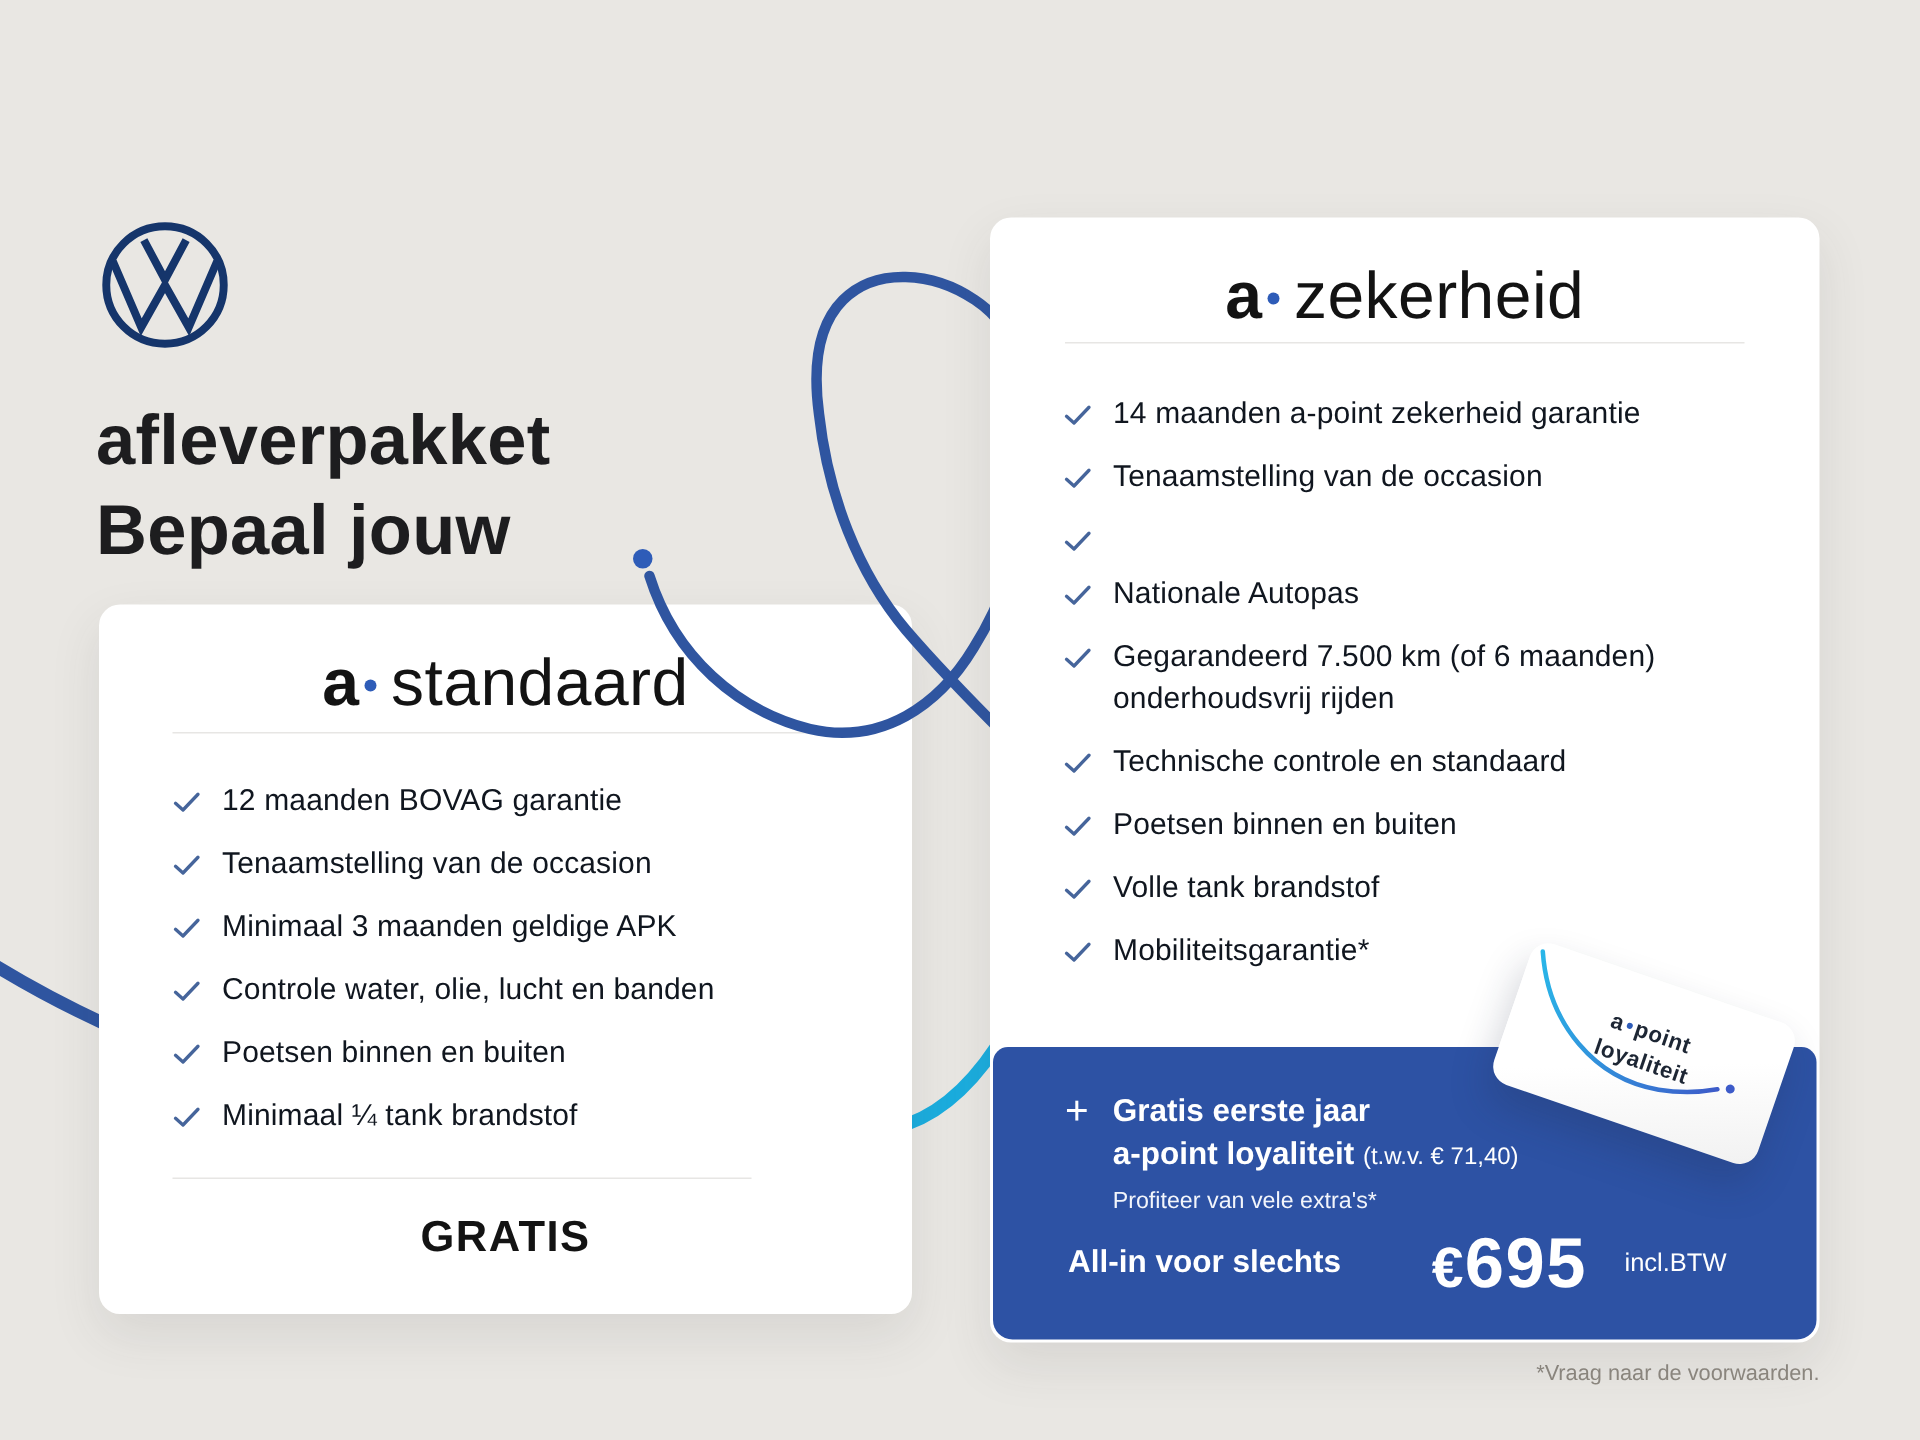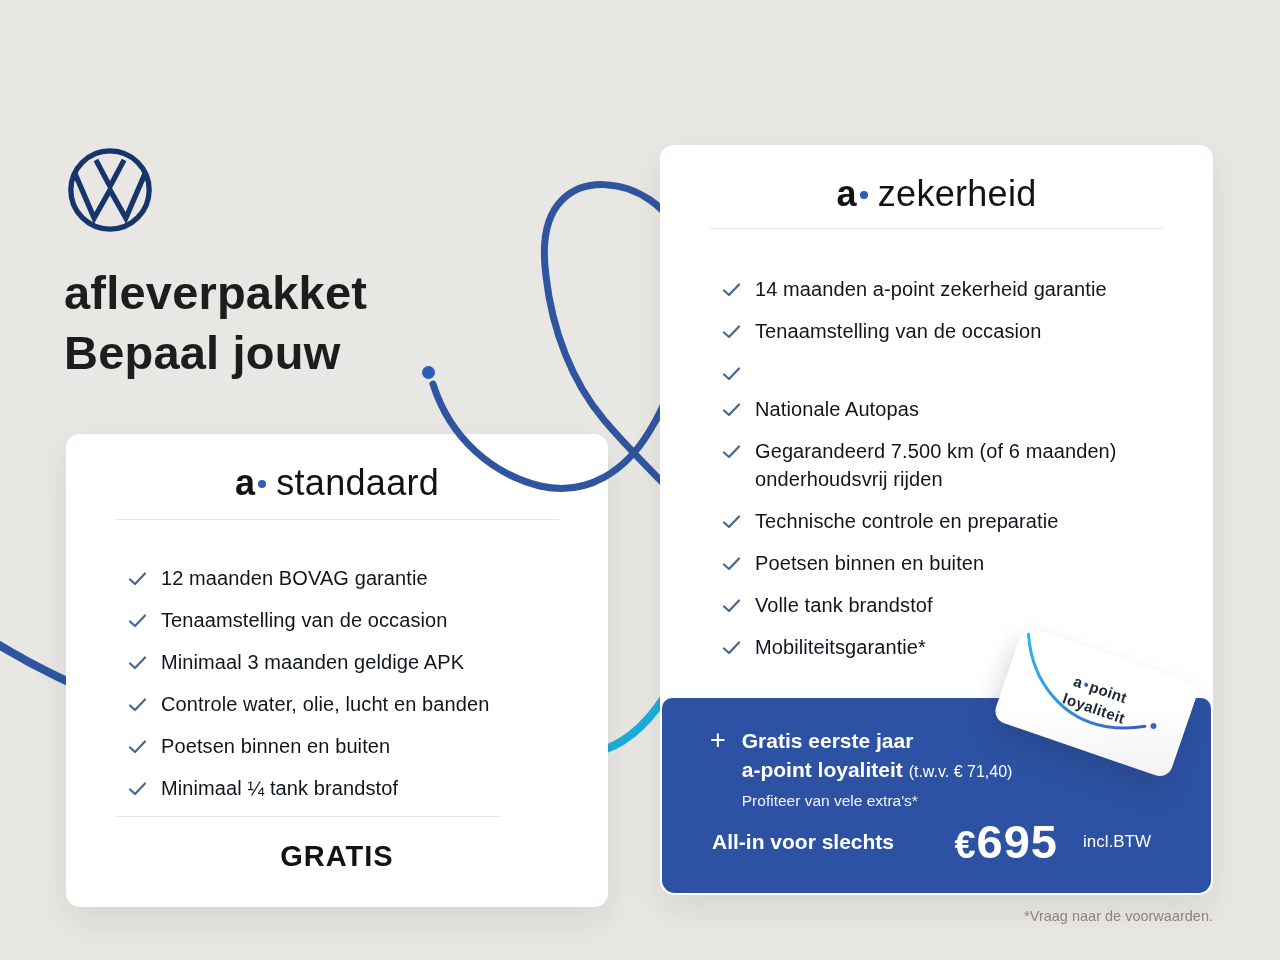--- a/index.html
+++ b/index.html
@@ -16,37 +16,37 @@
 
   
   .heading{position:absolute;left:64px;top:263px;z-index:2;color:#1d1d1f;
            font-size:47px;line-height:60px;font-weight:700;letter-spacing:.2px;}
   .heading-dot{position:absolute;left:422px;top:366px;width:13px;height:13px;border-radius:50%;
                background:#2e5cb8;z-index:2;}
 
   
   .card{position:absolute;background:#fff;border-radius:14px;
         box-shadow:0 14px 34px rgba(60,60,60,.10);}
-  .card-left{left:66px;top:434px;width:542px;height:473px;z-index:2;text-decoration:underline;}
+  .card-left{left:66px;top:403px;width:542px;height:473px;z-index:2;text-decoration:underline;}
   .card-right{left:660px;top:145px;width:553px;height:750px;z-index:4;}
 
   .card-title{position:absolute;left:0;right:0;text-align:center;color:#131313;
-              font-size:36px;font-weight:400;letter-spacing:.3px;}
+              font-size:44px;font-weight:400;letter-spacing:.3px;}
   .card-left  .card-title{top:28px;}
   .card-right .card-title{top:28px;}
   .brand-a{font-weight:700;}
   .title-dot{display:inline-block;width:8px;height:8px;border-radius:50%;background:#2e5cb8;
              margin:0 10px 3px 3px;vertical-align:middle;}
 
   .divider{position:absolute;height:1px;background:#e7e6e4;}
   .card-left  .divider-top{left:49px;width:444px;top:85px;}
   .card-right .divider-top{left:50px;width:453px;top:83px;}
   .card-left  .divider-bottom{left:49px;width:386px;top:382px;}
 
-  .items{position:absolute;left:49px;right:30px;margin:13px;padding:0;list-style:none;}
+  .items{position:absolute;left:49px;right:30px;margin:0;padding:0;list-style:none;}
   .card-left  .items{top:117px;}
   .card-right .items{top:117px;}
   .item{display:flex;align-items:flex-start;gap:14px;margin-bottom:14px;
         color:#10161f;font-size:20px;line-height:28px;letter-spacing:.1px;}
   .check{flex:0 0 auto;margin-top:7px;}
   .item-text{max-width:440px;}
 
   .gratis{position:absolute;left:0;right:0;top:406px;text-align:center;color:#131313;
           font-size:29px;font-weight:700;letter-spacing:1px;}
 
@@ -212,21 +212,21 @@
           <svg class="check" width="19" height="15" viewBox="0 0 19 15">
             <polyline points="2,8.5 7,13 17,2.5" fill="none" stroke="#46659b" stroke-width="2.2" stroke-linecap="round" stroke-linejoin="round"></polyline>
           </svg>
           <span class="item-text">Gegarandeerd 7.500 km (of 6 maanden) onderhoudsvrij rijden</span>
         </li>
 
         <li class="item">
           <svg class="check" width="19" height="15" viewBox="0 0 19 15">
             <polyline points="2,8.5 7,13 17,2.5" fill="none" stroke="#46659b" stroke-width="2.2" stroke-linecap="round" stroke-linejoin="round"></polyline>
           </svg>
-          <span class="item-text">Technische controle en preparatie</span>
+          <span class="item-text">Technische controle en standaard</span>
         </li>
 
         <li class="item">
           <svg class="check" width="19" height="15" viewBox="0 0 19 15">
             <polyline points="2,8.5 7,13 17,2.5" fill="none" stroke="#46659b" stroke-width="2.2" stroke-linecap="round" stroke-linejoin="round"></polyline>
           </svg>
           <span class="item-text">Poetsen binnen en buiten</span>
         </li>
 
         <li class="item">

